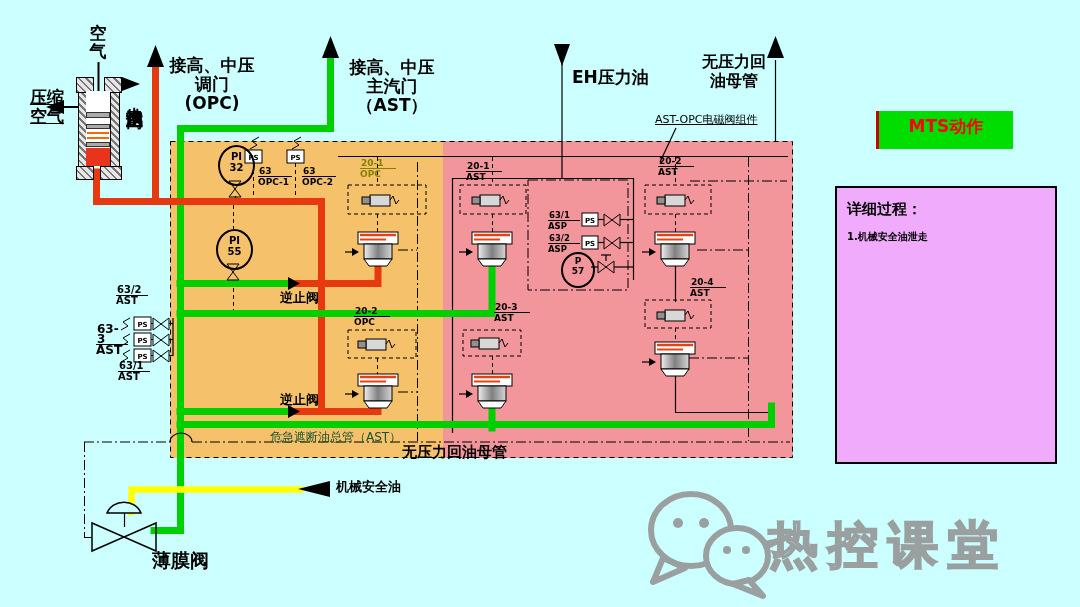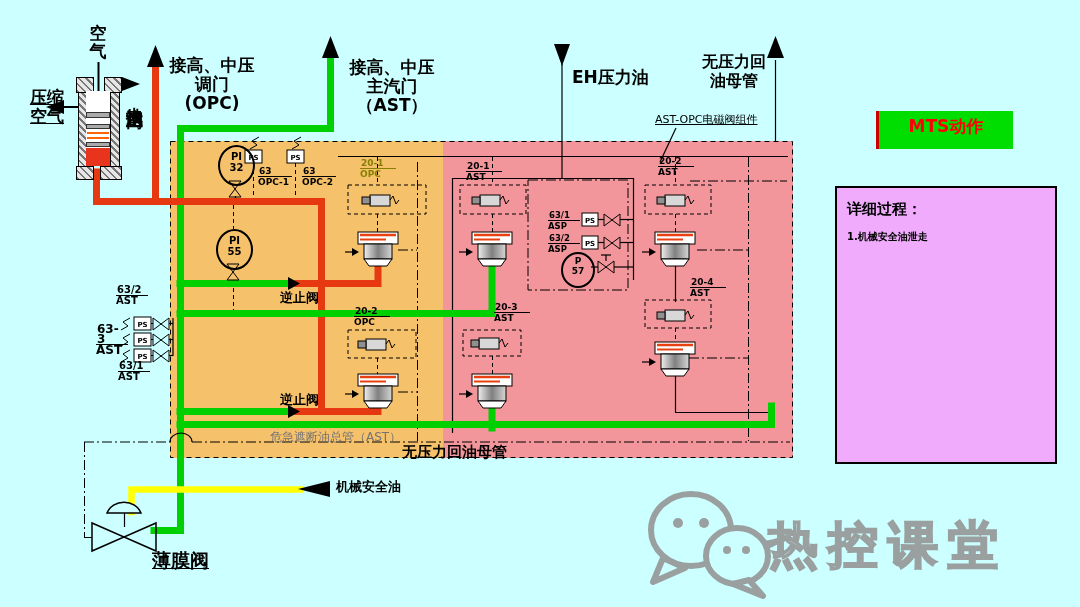--- a/index.html
+++ b/index.html
@@ -258,24 +258,24 @@
   <div class="blabel" style="left:86px;top:24px;width:24px;text-align:center;font-size:17px;line-height:18px;"><span>空</span><br><span>气</span></div>
   <div class="blabel" style="left:12px;top:88px;width:52px;text-align:right;font-size:17px;line-height:19px;text-decoration:underline;"><span>压缩</span><br><span>空气</span></div>
   <div class="blabel vtext" style="left:124px;top:93px;height:120px;font-size:17px;letter-spacing:1px;">去抽汽逆止门</div>
   <div class="blabel" style="left:165px;top:56px;width:94px;text-align:center;font-size:17px;line-height:19px;"><span>接高、中压</span><br><span>调门</span><br><span>(OPC)</span></div>
   <div class="blabel" style="left:345px;top:58px;width:94px;text-align:center;font-size:17px;line-height:19px;"><span>接高、中压</span><br><span>主汽门</span><br><span>（AST）</span></div>
   <div class="blabel" style="left:572px;top:66px;font-size:17px;">EH压力油</div>
   <div class="blabel" style="left:698px;top:52px;width:72px;text-align:center;font-size:16px;line-height:19px;"><span>无压力回</span><br><span>油母管</span></div>
   <div class="blabel" style="left:655px;top:112px;font-size:11px;font-weight:normal;text-decoration:underline;">AST-OPC电磁阀组件</div>
   <div class="blabel" style="left:280px;top:289px;font-size:13px;">逆止阀</div>
   <div class="blabel" style="left:280px;top:391px;font-size:13px;">逆止阀</div>
-  <div class="blabel" style="left:270px;top:429px;font-size:12px;font-weight:normal;color:#737373;">危急遮断油总管（AST）</div>
+  <div class="blabel" style="left:270px;top:429px;font-size:12px;font-weight:normal;color:#14532d;">危急遮断油总管（AST）</div>
   <div class="blabel" style="left:402px;top:443px;font-size:15px;">无压力回油母管</div>
   <div class="blabel" style="left:336px;top:478px;font-size:13px;">机械安全油</div>
-  <div class="blabel" style="left:152px;top:548px;font-size:19px;text-decoration:underline;">薄膜阀</div>
+  <div class="blabel" style="left:152px;top:548px;font-size:19px;">薄膜阀</div>
 
   <div class="gauge" style="left:218px;top:145px;width:33px;height:33px;padding-top:4px;"><span>PI</span><br><span>32</span></div>
   <div class="gauge" style="left:216px;top:229px;width:33px;height:33px;padding-top:4px;"><span>PI</span><br><span>55</span></div>
   <div class="gauge" style="left:561px;top:252px;width:30px;height:30px;padding-top:2px;font-size:9px;line-height:10px;"><span>P</span><br><span>57</span></div>
 
   <div class="frac" style="left:258px;top:166px;width:34px;">
       <span class="fn">63</span>
       <span class="fd">OPC-1</span>
     </div>
   <div class="frac" style="left:302px;top:166px;width:34px;">

